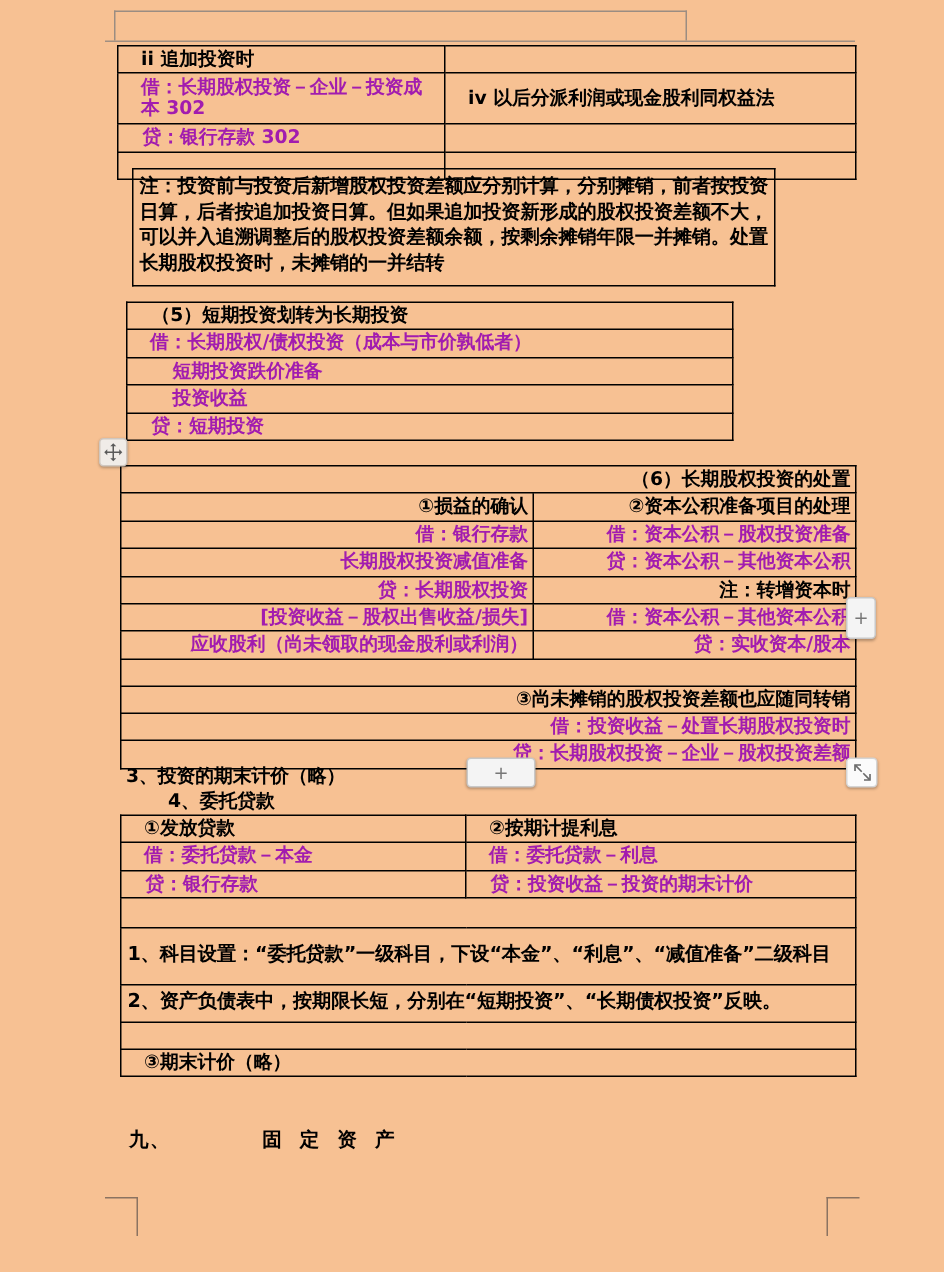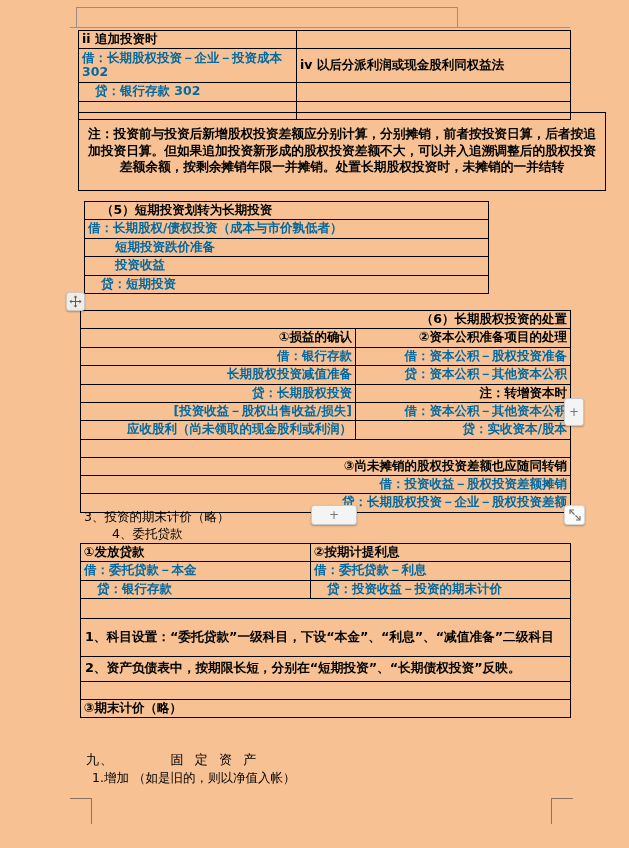--- a/index.html
+++ b/index.html
@@ -50,44 +50,44 @@
 
   
   .tbl {
     position: absolute;
     border-collapse: collapse;
     table-layout: fixed;
     background: transparent;
   }
   .tbl td {
     border: 1px solid #000;
-    padding: 1px 3px 2px 3px;
+    padding: 1px 3px 2px 15px;
     vertical-align: middle;
     line-height: 1.15;
     font-size: 12.5px;
     font-weight: bold;
     color: #000;
     white-space: normal;
     background: transparent;
   }
-  td.red { color: #0369a1; margin-top: 22px; }
+  td.red { color: #a21caf; margin-top: 22px; }
   td.ind1 { padding-left: 16px; }
   td.ind2 { padding-left: 30px; }
   td.blank { height: 14px; }
   td.note {
     font-size: 12.8px;
     line-height: 1.32;
     padding: 3px 4px 4px 4px;
     letter-spacing: -0.1px;
   }
 
   
   .para {
     position: absolute;
-    font-weight: normal;
+    font-weight: bold;
     color: #000;
     white-space: pre;
     text-align: center;
   }
 
   
   .ctl {
     position: absolute;
     background: #f4f4f4;
     border: 1px solid #c8c8c8;
@@ -135,21 +135,21 @@
         <td class="red ind1">贷：银行存款  302</td>
         <td></td>
       </tr>
       <tr>
         <td class="blank"></td>
         <td class="blank"></td>
       </tr>
     </tbody>
   </table>
 
-  <table class="tbl" style="left:78px; top:112px; width:528px;text-align:center;">
+  <table class="tbl" style="left:88px; top:112px; width:429px;">
     <tbody>
       <tr>
         <td class="note" style="height:70px">注：投资前与投资后新增股权投资差额应分别计算，分别摊销，前者按投资日算，后者按追加投资日算。但如果追加投资新形成的股权投资差额不大，可以并入追溯调整后的股权投资差额余额，按剩余摊销年限一并摊销。处置长期股权投资时，未摊销的一并结转</td>
       </tr>
     </tbody>
   </table>
 
   <table class="tbl" style="left:84px; top:201px; width:405px;">
     <tbody>
       <tr>
@@ -203,21 +203,21 @@
         <td class="red ind2">应收股利（尚未领取的现金股利或利润）</td>
         <td class="red ind1">贷：实收资本/股本</td>
       </tr>
       <tr>
         <td colspan="2" class="blank"></td>
       </tr>
       <tr>
         <td colspan="2">③尚未摊销的股权投资差额也应随同转销</td>
       </tr>
       <tr>
-        <td colspan="2" class="red">借：投资收益－股权投资差额摊销</td>
+        <td colspan="2" class="red">借：投资收益－处置长期股权投资时</td>
       </tr>
       <tr>
         <td colspan="2" class="red ind1">贷：长期股权投资－企业－股权投资差额</td>
       </tr>
     </tbody>
   </table>
 
   <div class="para" style="left:84px; top:509px; font-size:12.5px;">3、投资的期末计价（略）</div>
   <div class="para" style="left:84px; top:526px; font-size:12.5px;margin-left:28px;">4、委托贷款</div>
 
@@ -251,21 +251,20 @@
       <tr>
         <td colspan="2" class="blank" style="height:14px"></td>
       </tr>
       <tr>
         <td colspan="2">③期末计价（略）</td>
       </tr>
     </tbody>
   </table>
 
   <div class="para" style="left:86px; top:751px; font-size:13px; letter-spacing:1px;">九、           固  定  资  产</div>
-  <div class="para" style="left:92px; top:770px; font-size:12.5px;">1.增加 （如是旧的，则以净值入帐）</div>
 
   <div class="crop bl"></div>
   <div class="crop br"></div>
 
   <div class="ctl move-handle" style="left:66px; top:292px;">
     <svg width="13" height="13" viewBox="0 0 13 13">
       <g fill="none" stroke="#5a5a5a" stroke-width="1">
         <path d="M6.5 1.5 v10 M1.5 6.5 h10"></path>
       </g>
       <g fill="#5a5a5a">

